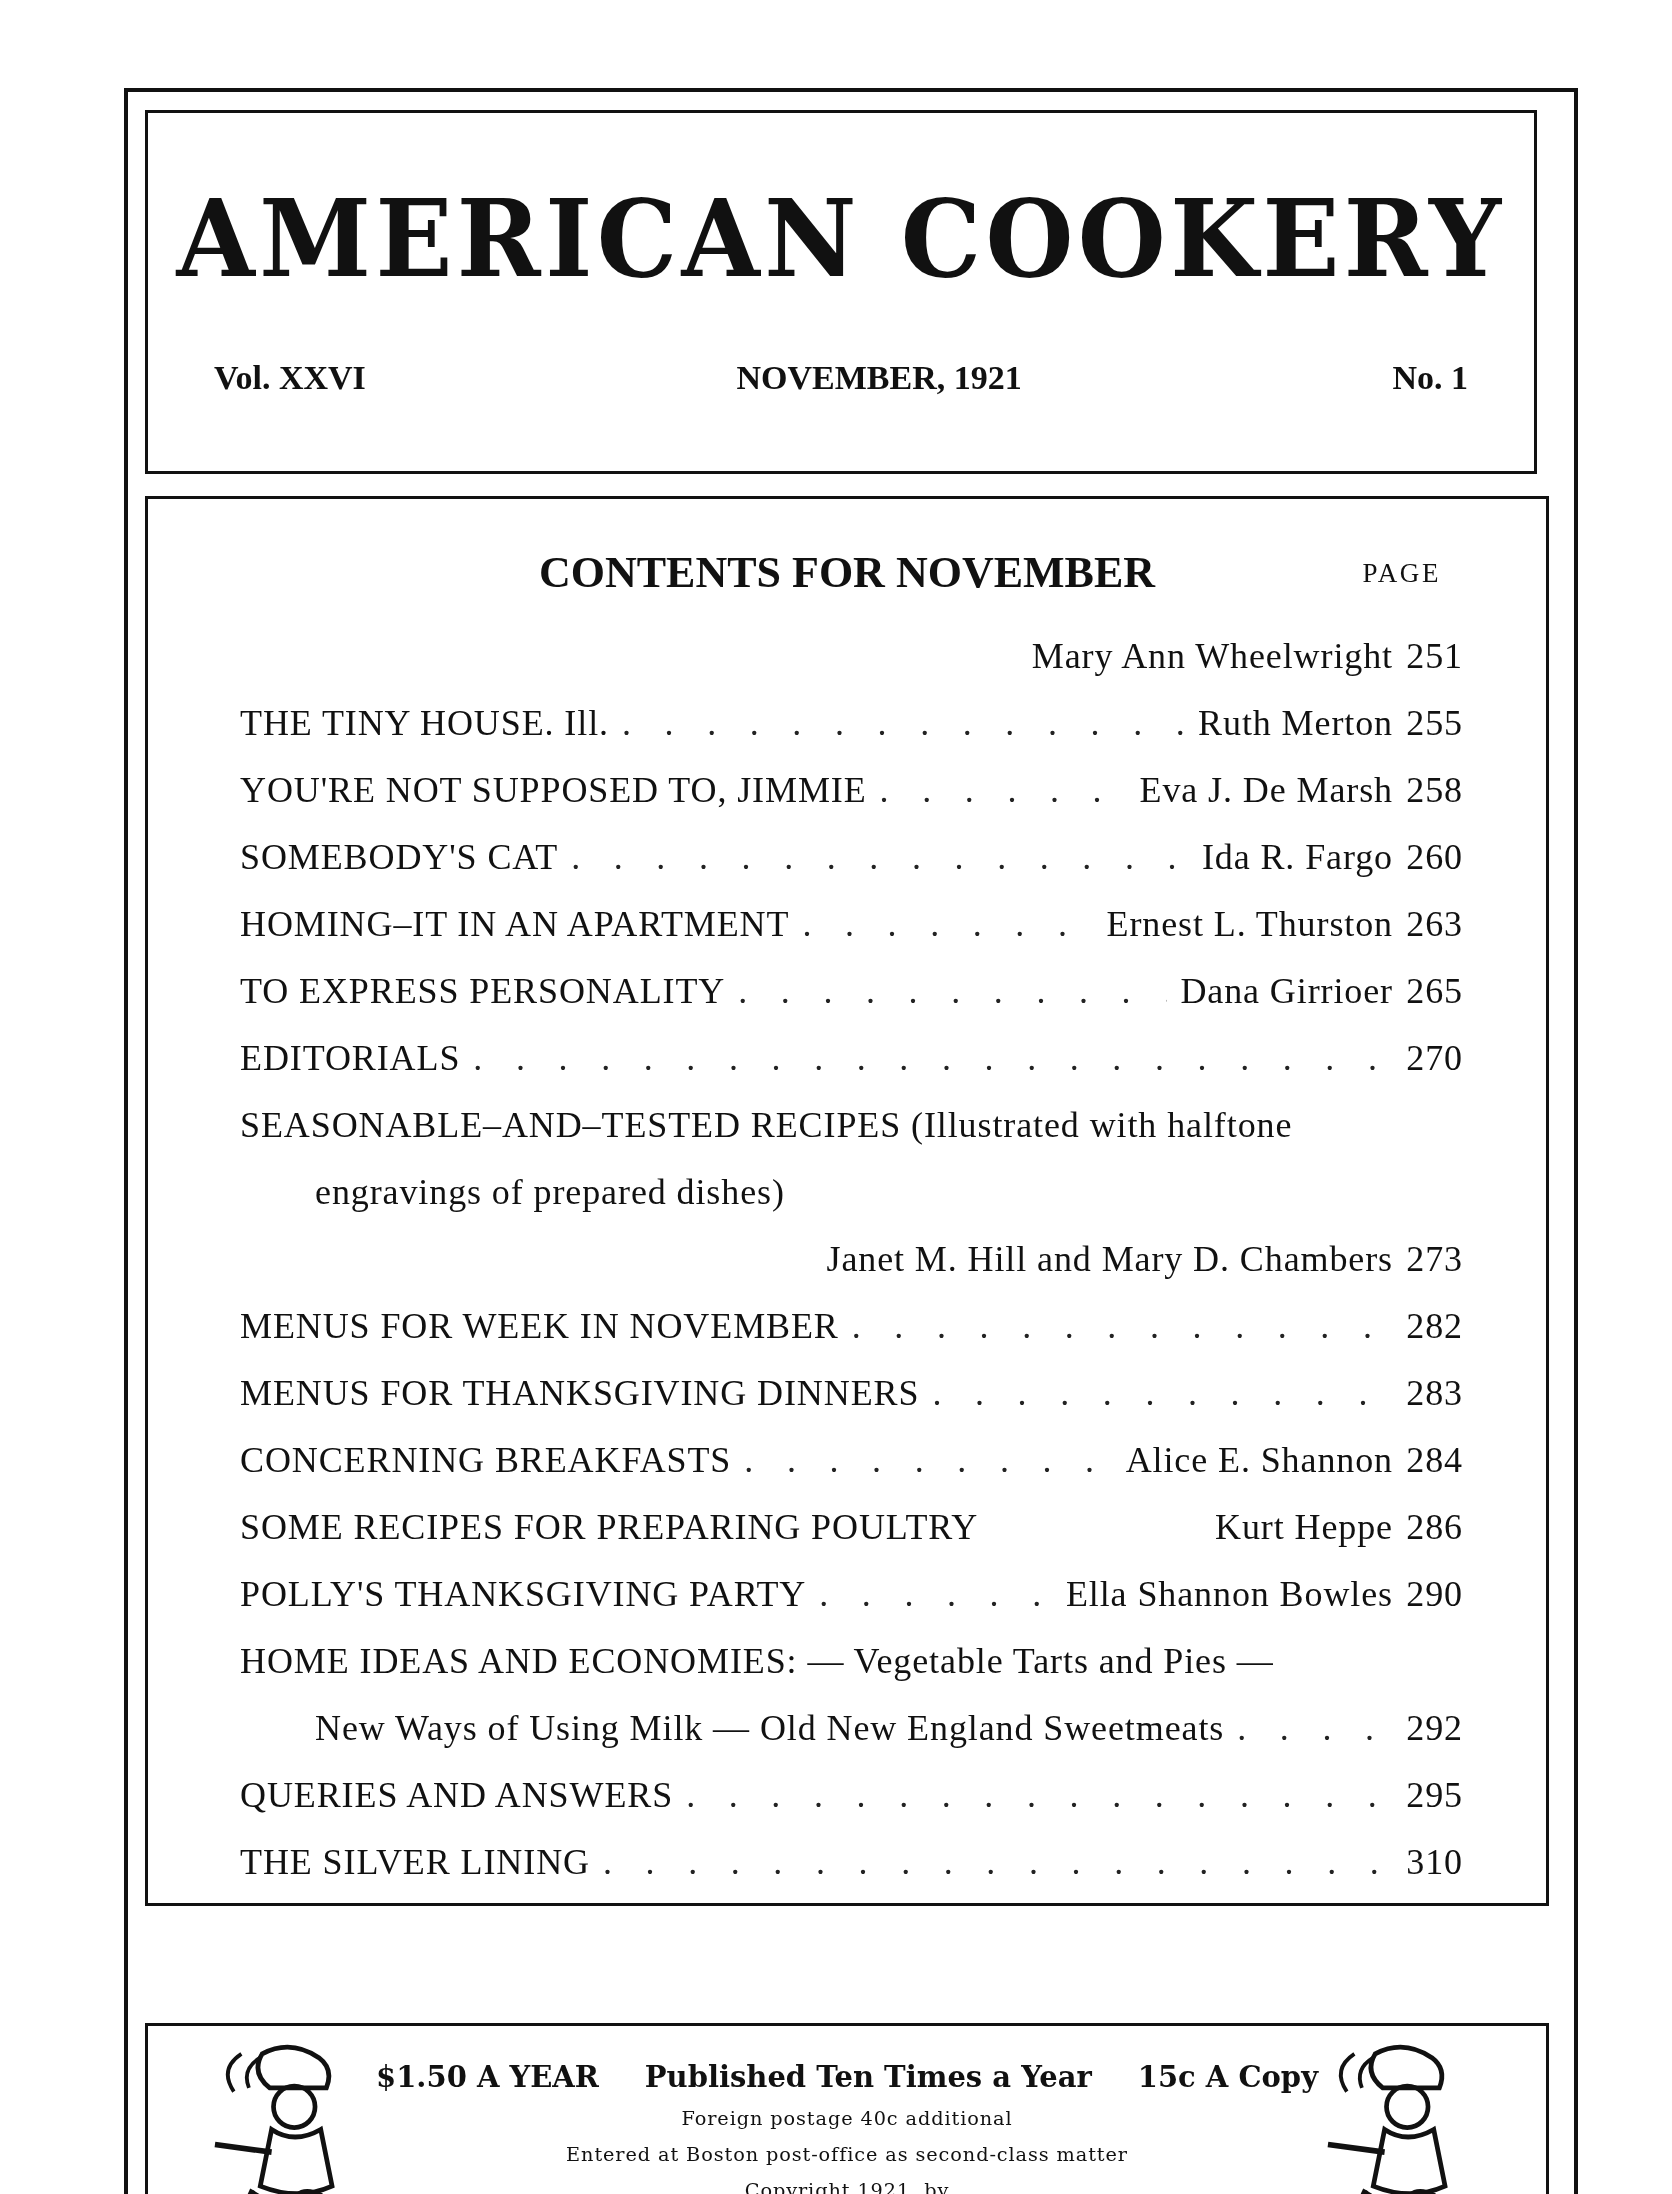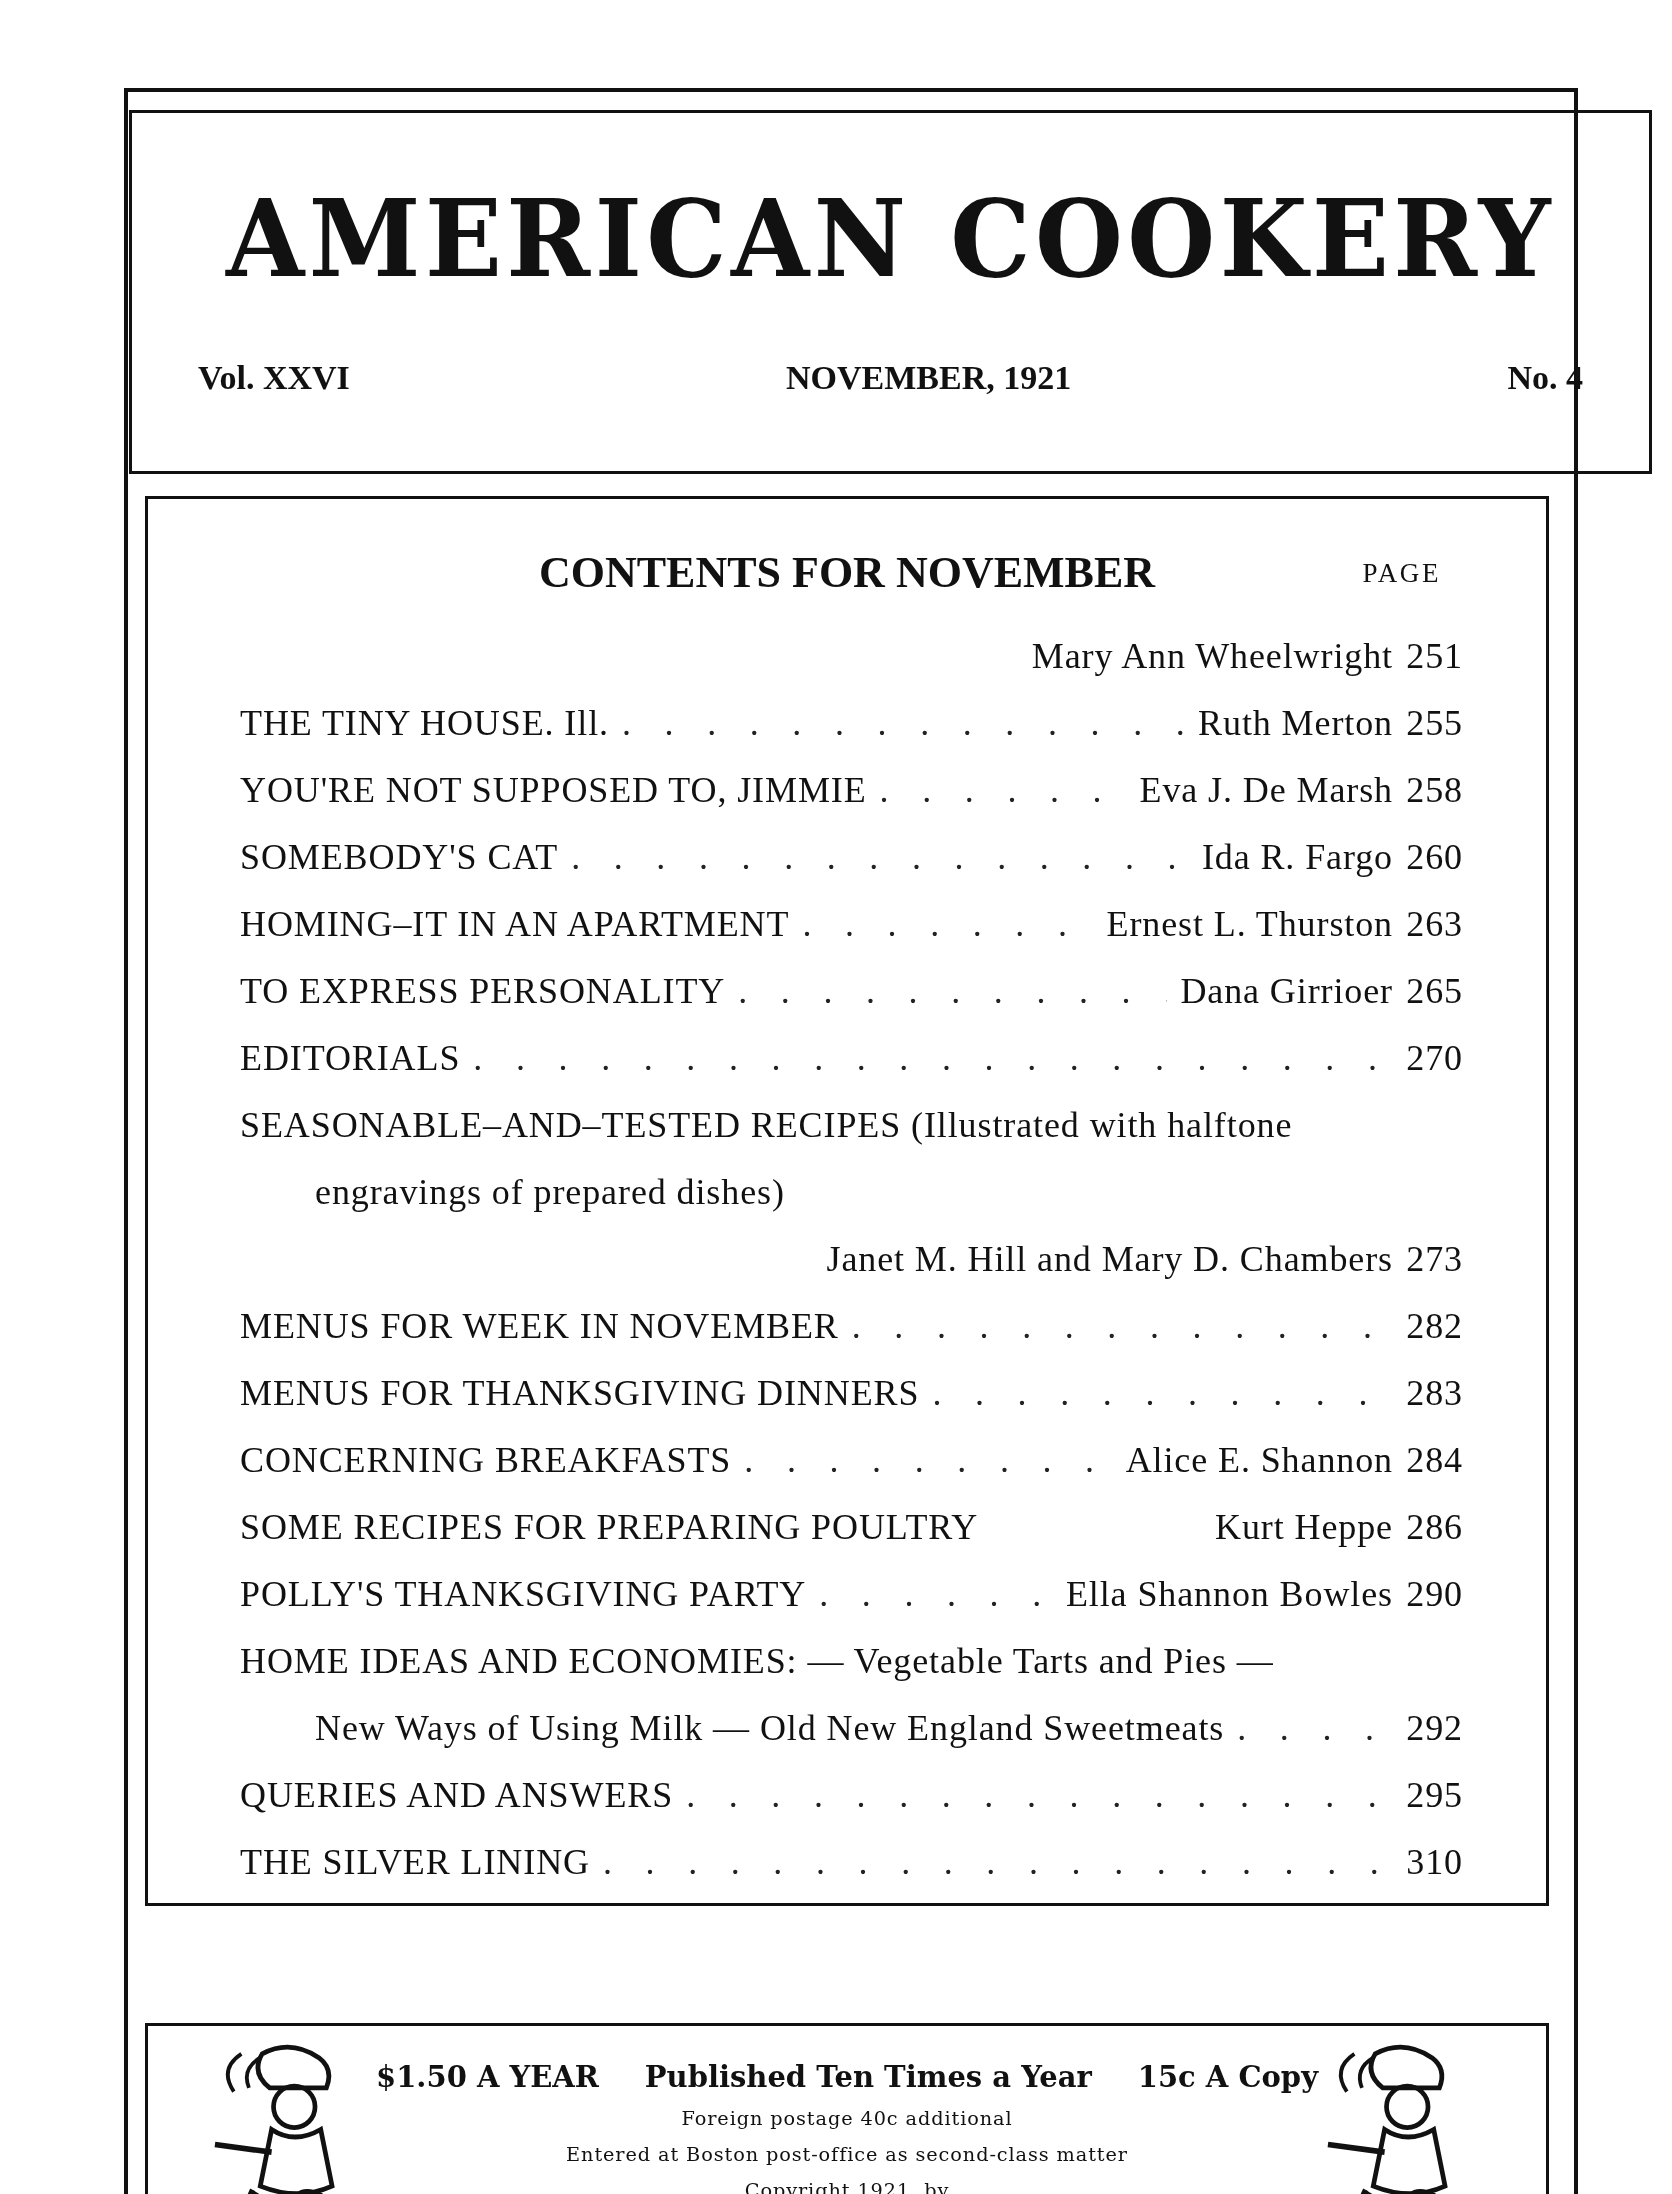--- a/index.html
+++ b/index.html
@@ -5,21 +5,21 @@
   html, body { margin: 0; padding: 0; background: #ffffff; }
   body {
     width: 1672px; height: 2381px; position: relative; overflow: hidden;
     font-family: "Liberation Serif", "DejaVu Serif", serif; color: #111;
   }
   .outer-frame {
     position: absolute; left: 124px; top: 88px; width: 1446px; height: 2202px;
     border-left: 4.4px solid #111; border-right: 4.4px solid #111; border-top: 4.4px solid #111;
   }
   .box { position: absolute; border: 3.1px solid #111; box-sizing: border-box; }
-  .masthead { left: 129px; top: 110px; width: 1523px; height: 364px; }
+  .masthead { left: 145px; top: 110px; width: 1392px; height: 364px; }
   .contents { left: 145px; top: 496px; width: 1404px; height: 1410px; }
   .pubinfo  { left: 145px; top: 2023px; width: 1404px; height: 272px; }
 
   .title {
     position: absolute; left: 0; right: 0; top: 66px; text-align: center;
     font-family: "DejaVu Serif", serif; font-weight: bold; font-size: 101px;
     letter-spacing: 4.4px; transform: scaleY(1.05);
   }
   .issue-row { position: absolute; left: 66px; right: 66px; top: 246px; display: flex; justify-content: space-between; font-weight: bold; font-size: 34px; }
 
@@ -47,21 +47,21 @@
 </head>
 <body>
 
 <div class="outer-frame"></div>
 
 <div class="box masthead">
   <div class="title">AMERICAN COOKERY</div>
   <div class="issue-row">
     <span>Vol. XXVI</span>
     <span>NOVEMBER, 1921</span>
-    <span>No. 4</span>
+    <span>No. 1</span>
   </div>
 </div>
 
 <div class="box contents">
   <div class="contents-head">CONTENTS FOR NOVEMBER</div>
   <div class="page-head">PAGE</div>
   <div class="toc" id="toc">
       <div class="toc-row">
         <span class="toc-title"></span>
         <span class="spacer"></span>

